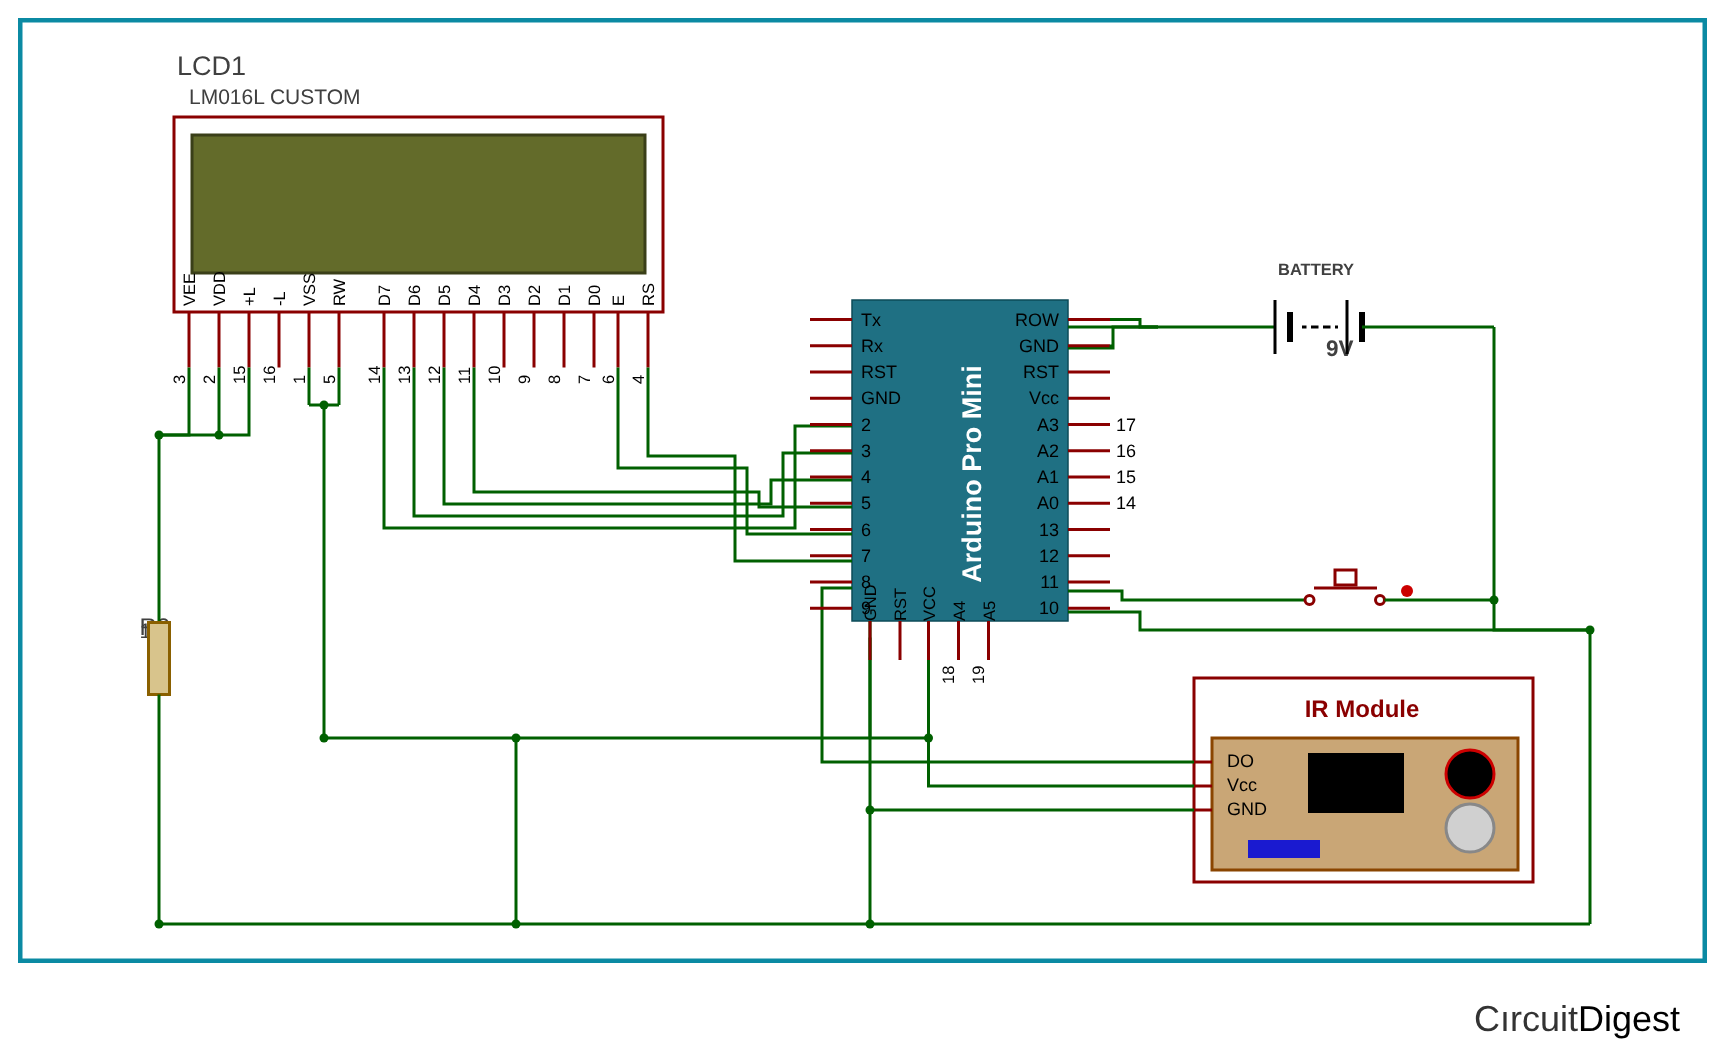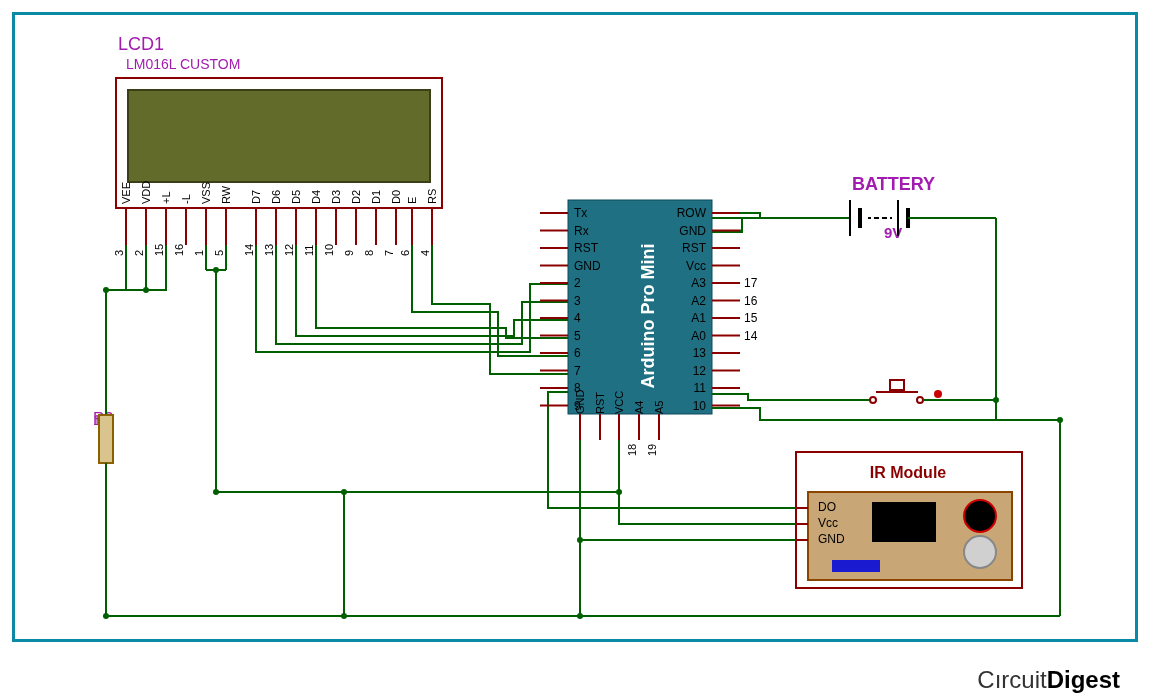--- a/index.html
+++ b/index.html
@@ -13,34 +13,34 @@
     position: relative;
     overflow: hidden;
   }
   .frame {
     position: absolute;
     top: 12px; left: 12px;
     width: 1126px; height: 630px;
     border: 3px solid #0b8aa3;
   }
   svg { position: absolute; top: 0; left: 0; }
-  .lbl { position: absolute; font-size: 16px; color: #a21caf; }
+  .lbl { position: absolute; font-size: 16px; color: #404040; }
   .pinlbl { font-size: 12px; fill: #000; }
   .pinlbl-v { font-size: 11px; fill: #000; }
   .logo { position: absolute; bottom: 6px; right: 30px; font-size: 24px; color: #333; font-weight: 500; }
-  .logo b { font-weight: 700; color: #000; }
+  .logo b { font-weight: 400; color: #000; }
 </style>
 </head>
 <body>
 
 <div class="frame"></div>
 
 <div class="lbl" style="top:34px; left:118px; font-size:18px">LCD1</div>
 <div class="lbl" style="top:56px; left:126px; font-size:14px">LM016L CUSTOM</div>
-<div class="lbl" style="top:174px; left:852px; font-size:18px; font-weight:bold">BATTERY</div>
+<div class="lbl" style="top:174px; left:852px; font-size:11px; font-weight:bold">BATTERY</div>
 <div class="lbl" style="top:224px; left:884px; font-size:15px; font-weight:bold">9V</div>
 <div class="lbl" style="top:410px; left:93px; font-size:16px">R3</div>
 <div class="lbl" style="top:412px; left:93px; font-size:14px">1k</div>
 
 <svg width="1150" height="700" viewBox="0 0 1150 700">
 <defs>
   <style>
     .wire-g { stroke:#006000; stroke-width:2; fill:none; }
     .wire-r { stroke:#8a0000; stroke-width:2; fill:none; }
     .node-g { fill:#006000; }

